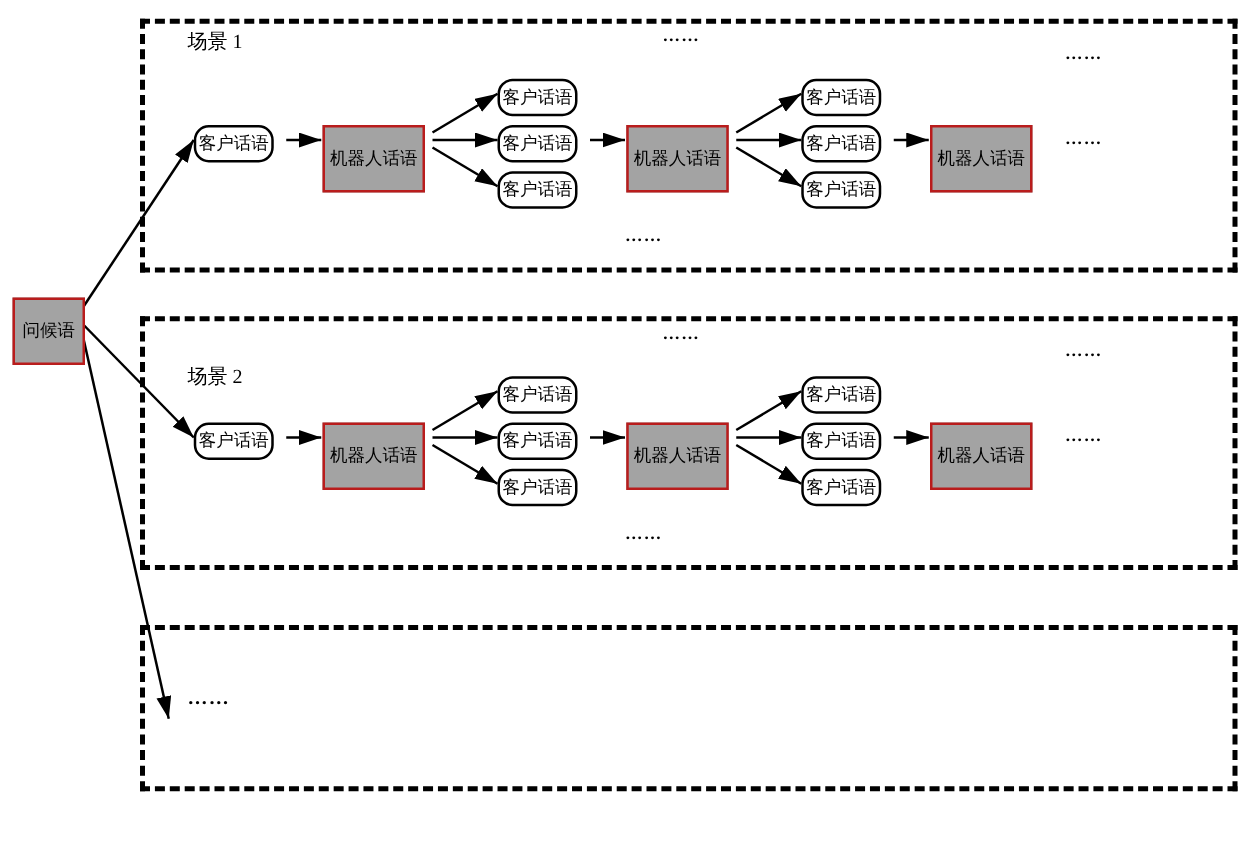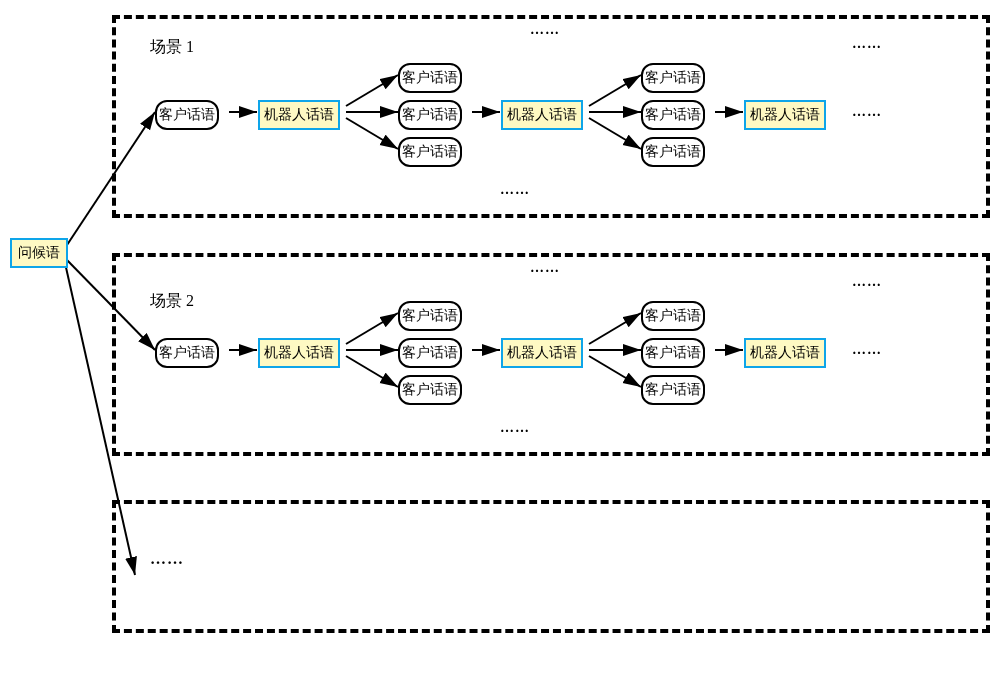--- a/index.html
+++ b/index.html
@@ -6,27 +6,27 @@
     margin: 0;
     padding: 0;
     font-family: "SimSun", "宋体", serif;
     background: #fff;
     width: 1000px;
     height: 675px;
     position: relative;
   }
   .box-rect {
     position: absolute;
-    border: 2px solid #0ea5e9;
+    border: 2px solid #b91c1c;
     font-size: 14px;
     display: flex;
     align-items: center;
     justify-content: center;
-    padding: 4px 4px;
-    background: #fef9c3;
+    padding: 16px 4px;
+    background: #a3a3a3;
     white-space: nowrap;
   }
   .box-round {
     position: absolute;
     border: 2px solid #000;
     border-radius: 12px;
     font-size: 14px;
     display: flex;
     align-items: center;
     justify-content: center;
@@ -97,21 +97,21 @@
   <line x1="589" y1="350" x2="641" y2="350" stroke="#000" stroke-width="2" marker-end="url(#ah)"></line>
   <line x1="589" y1="356" x2="641" y2="387" stroke="#000" stroke-width="2" marker-end="url(#ah)"></line>
   <line x1="715" y1="350" x2="743" y2="350" stroke="#000" stroke-width="2" marker-end="url(#ah)"></line>
 </svg>
 
 <div class="box-rect" style="left:10px; top:238px; width:46px;text-align:center;">
   <span>问候语</span>
 </div>
 
 <div class="dashed-panel" style="left:112px; top:15px; width:870px; height:195px;"></div>
-<div class="scene-label" style="left:150px; top:37px;">场景 1</div>
+<div class="scene-label" style="left:150px; top:23px;">场景 1</div>
 
 <div class="box-round" style="left:155px; top:100px;">
     <span>客户话语</span>
   </div>
 <div class="box-rect" style="left:258px; top:100px;">
     <span>机器人话语</span>
   </div>
 
 <div class="box-round" style="left:398px; top:63px;">
     <span>客户话语</span>

